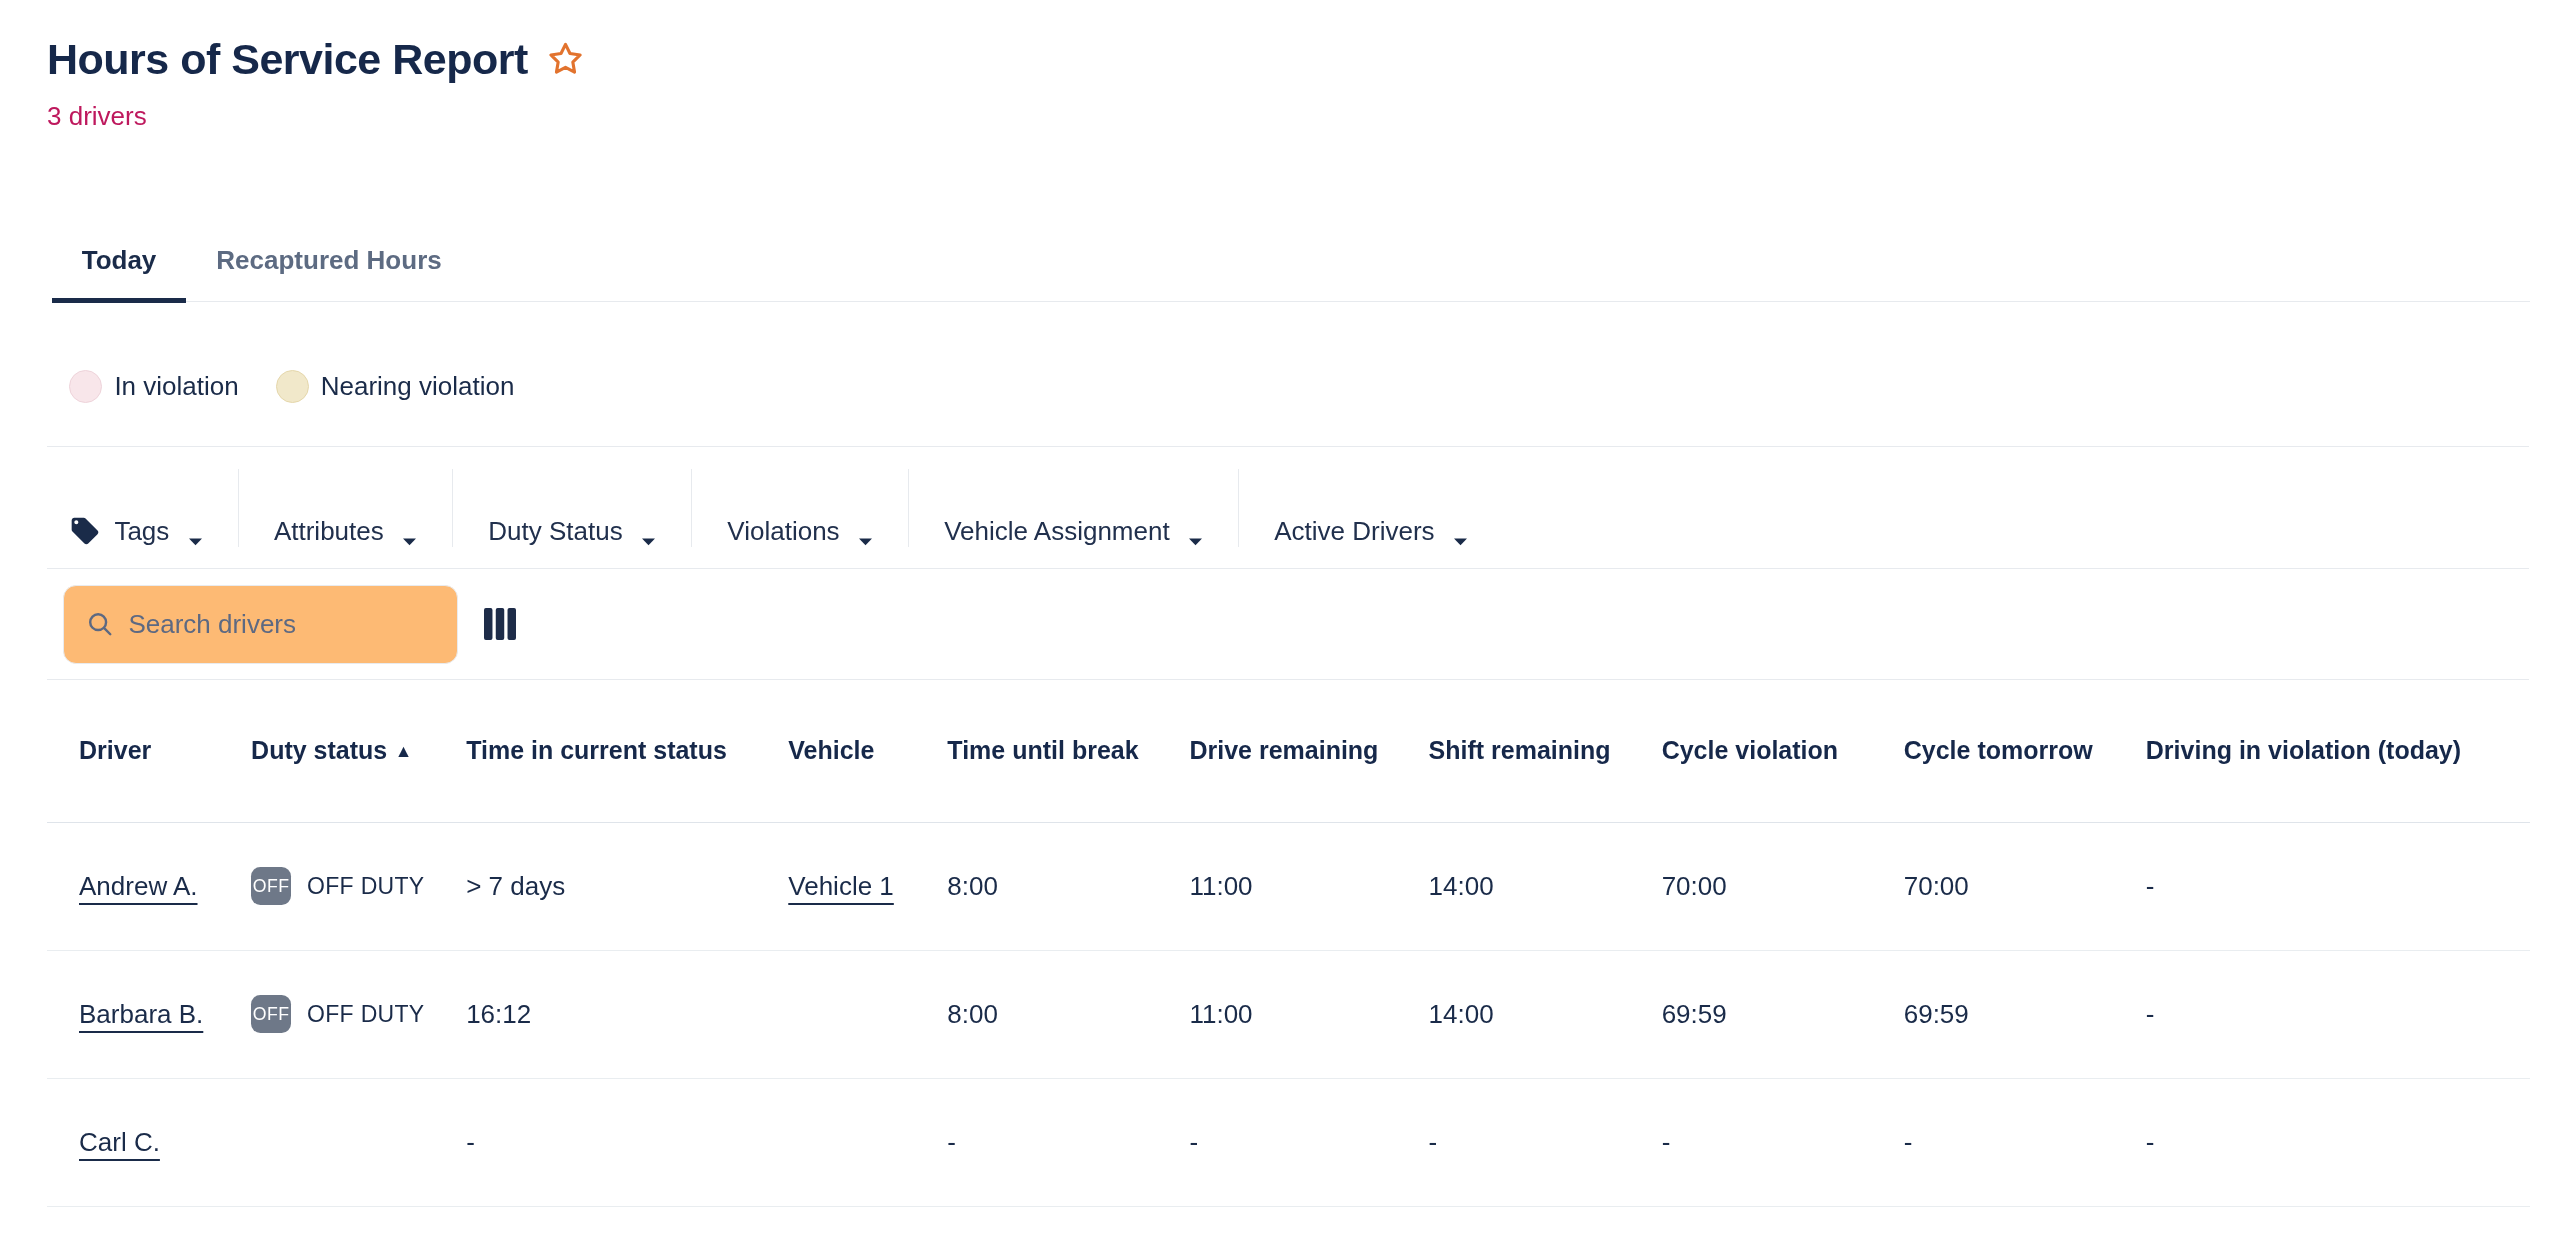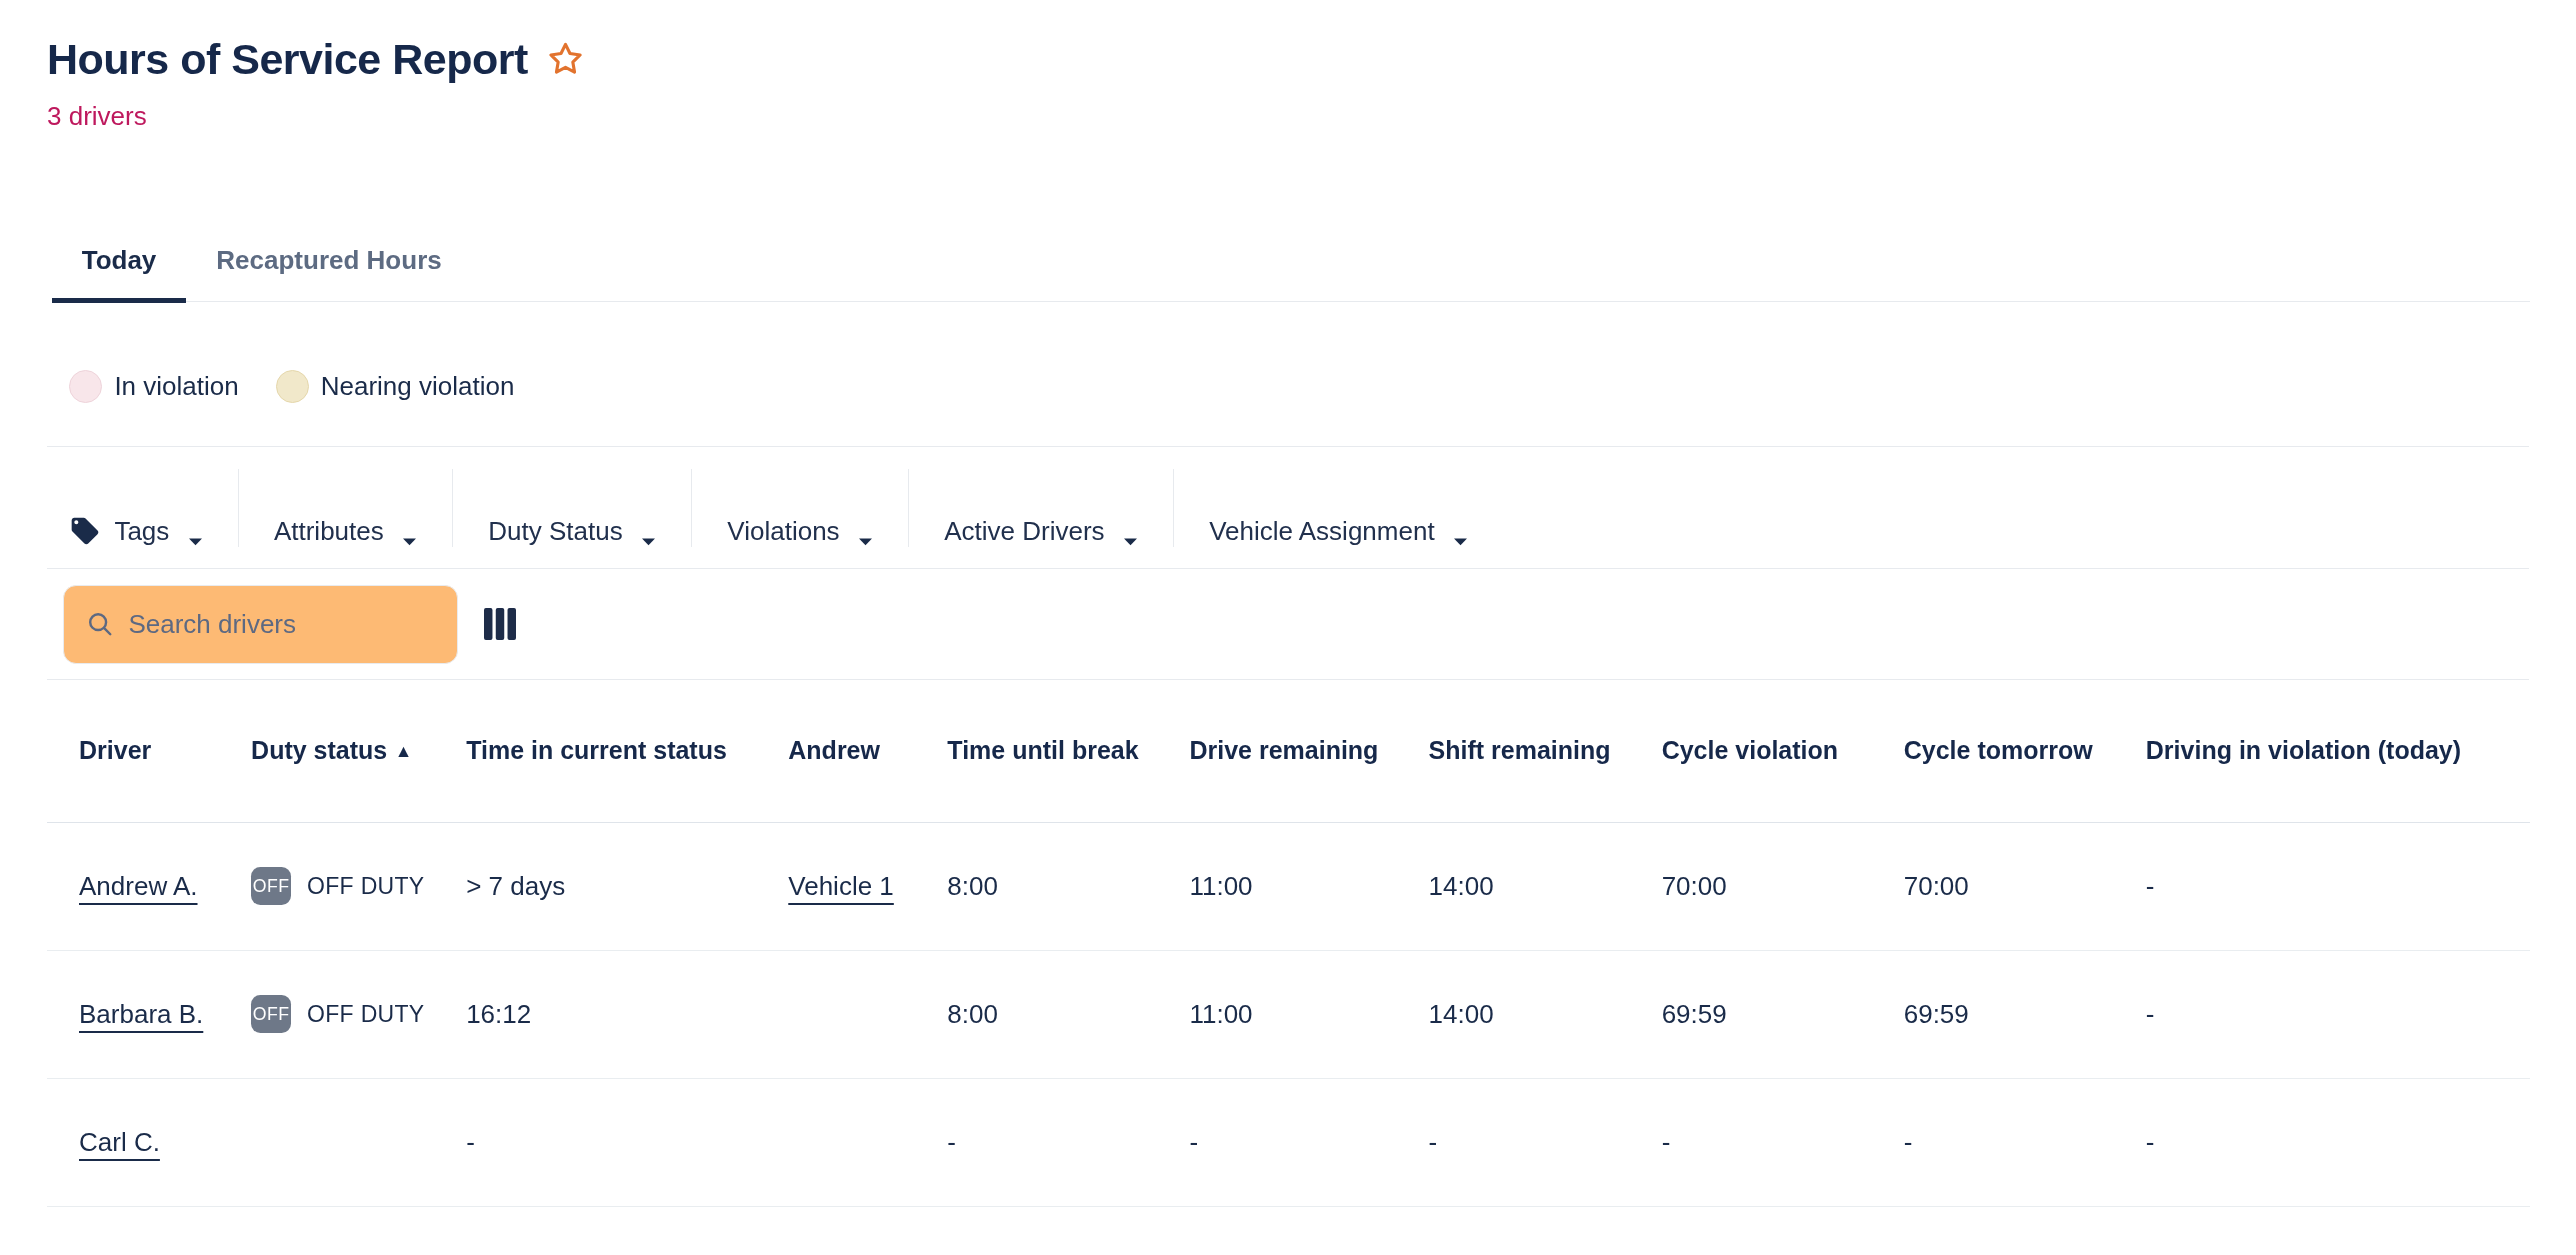--- a/index.html
+++ b/index.html
@@ -126,29 +126,29 @@
     </button>
     <button class="filter-item">
       <span>Violations</span>
       <span class="caret">
         <svg width="15" height="9.3" viewBox="0 0 16 10">
             <path fill="#1a2b49" d="M1 1.5h14L8 9z"></path>
           </svg>
       </span>
     </button>
     <button class="filter-item">
+      <span>Vehicle Assignment</span>
+      <span class="caret">
+        <svg width="15" height="9.3" viewBox="0 0 16 10">
+            <path fill="#1a2b49" d="M1 1.5h14L8 9z"></path>
+          </svg>
+      </span>
+    </button>
+    <button class="filter-item">
       <span>Active Drivers</span>
-      <span class="caret">
-        <svg width="15" height="9.3" viewBox="0 0 16 10">
-            <path fill="#1a2b49" d="M1 1.5h14L8 9z"></path>
-          </svg>
-      </span>
-    </button>
-    <button class="filter-item">
-      <span>Vehicle Assignment</span>
       <span class="caret">
         <svg width="15" height="9.3" viewBox="0 0 16 10">
             <path fill="#1a2b49" d="M1 1.5h14L8 9z"></path>
           </svg>
       </span>
     </button>
   </div>
 
   <hr class="hr">
 
@@ -186,21 +186,21 @@
         <col style="width:233px">
         <col style="width:242px">
       <col style="width:242px">
         <col style="width:384px">
     </colgroup>
     <thead>
       <tr>
         <th><span>Driver</span></th>
         <th><span>Duty status</span><span class="sort-arrow">▲</span></th>
         <th><span>Time in current status</span></th>
-        <th><span>Andrew</span></th>
+        <th><span>Vehicle</span></th>
         <th><span>Time until break</span></th>
         <th><span>Drive remaining</span></th>
         <th><span>Shift remaining</span></th>
         <th><span>Cycle violation</span></th>
         <th><span>Cycle tomorrow</span></th>
         <th><span>Driving in violation (today)</span></th>
       </tr>
     </thead>
     <tbody>
       <tr>

